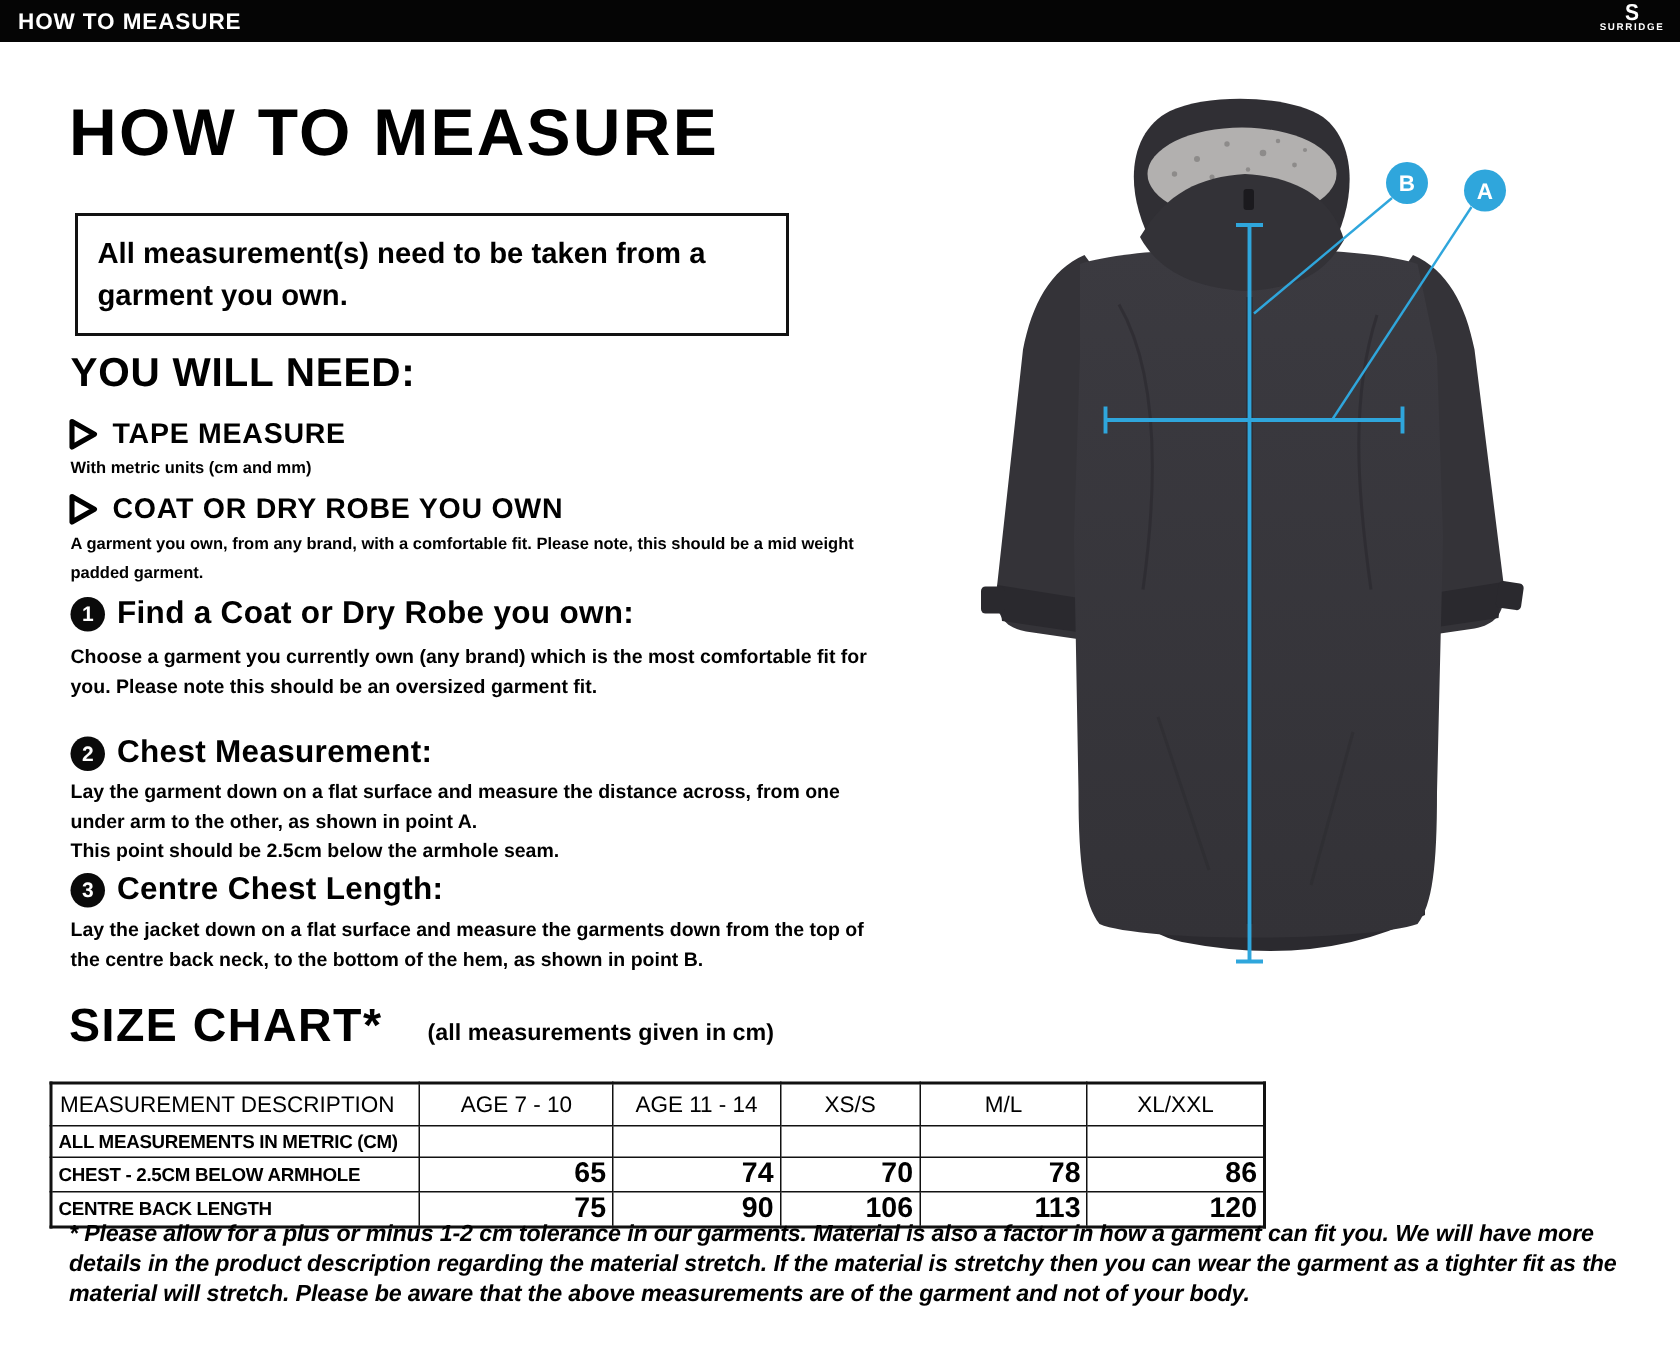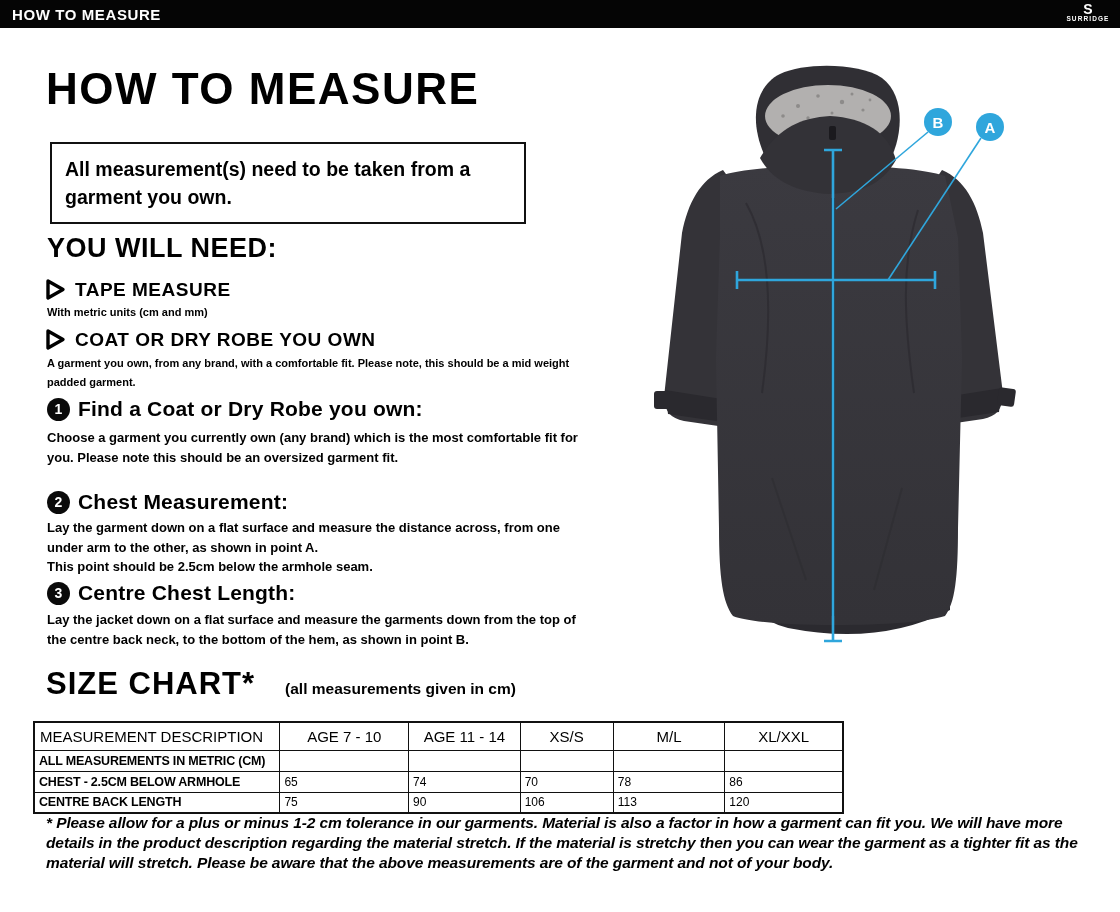--- a/index.html
+++ b/index.html
@@ -31,21 +31,21 @@
   .size-chart-head { position:absolute; left:46px; top:666px; display:flex; align-items:flex-end;gap:23px; }
   .size-chart-title { font-size:31px; font-weight:800; letter-spacing:1px; }
   .size-chart-sub { font-size:15.5px; font-weight:700; margin-left:7px; padding-bottom:4px; }
 
   
   .size-table { position:absolute; left:33px; top:721px; width:811px; border-collapse:collapse; table-layout:fixed; }
   .size-table th, .size-table td { border:1.6px solid #111; padding:0 4px; }
   .size-table { border:2px solid #111; }
   .size-table th { height:28px; font-size:15px; font-weight:400; text-align:center; }
   .size-table th.desc-col { text-align:left; padding-left:5px; }
-  .size-table td { height:21px; font-size:12px; font-weight:400; text-align:left; }
+  .size-table td { height:21px; font-size:19px; font-weight:700; text-align:right; }
   .size-table td.desc-col { text-align:left; padding-left:4px; font-weight:700; font-size:12.5px; letter-spacing:-0.2px; }
   .col-desc { width:30.4%; } .col-a710 { width:15.9%; } .col-a1114 { width:13.8%; }
   .col-xss { width:11.5%; } .col-ml { width:13.8%; } .col-xlxxl { width:14.6%; }
 
   .footnote { position:absolute; left:46px; top:813px; width:1050px; font-size:15.5px; font-weight:700; font-style:italic; line-height:20px; letter-spacing:-0.1px; }
 
   
   .coat-wrap { position:absolute; left:620px; top:58px; width:500px; height:612px; }
 </style>
 </head>

